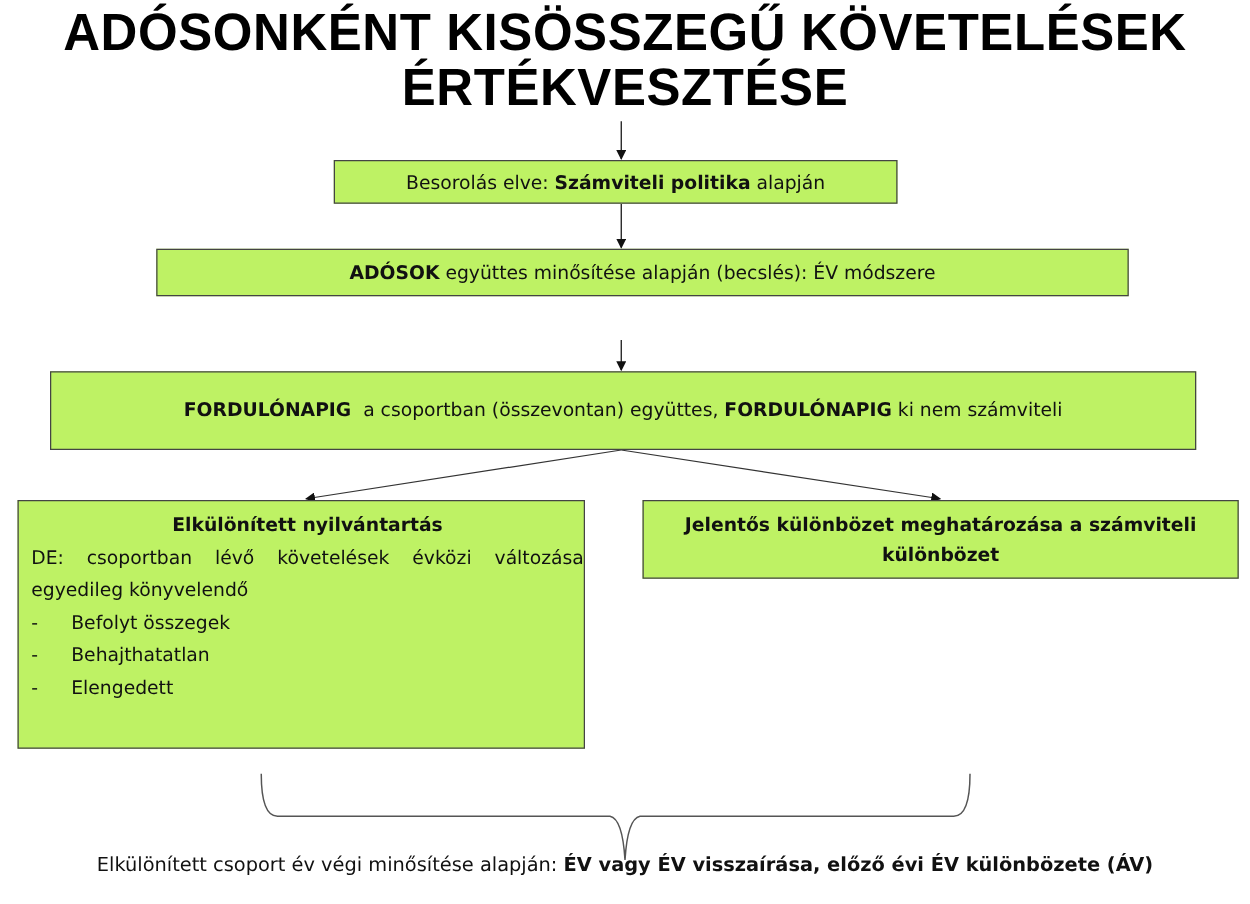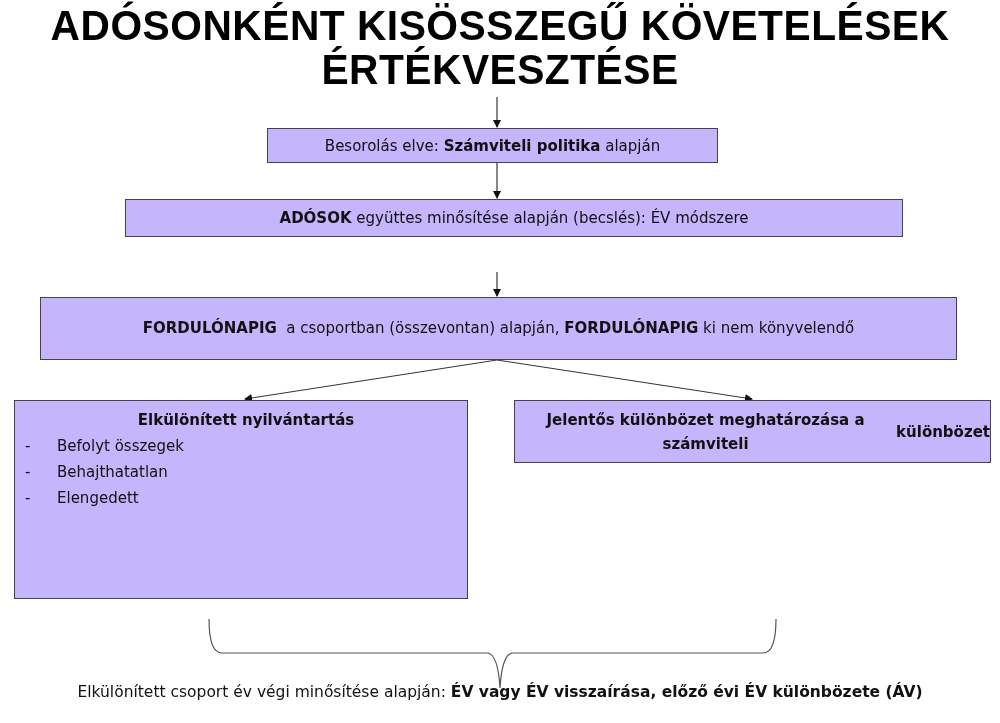--- a/index.html
+++ b/index.html
@@ -1,27 +1,27 @@
 <!DOCTYPE html>
 <html><head>
 <meta charset="utf-8">
 <style>
   html, body { margin:0; padding:0; background:#ffffff; }
   body { width:1000px; height:723px; position:relative; overflow:hidden; font-family:"Liberation Sans", sans-serif; color:#000; }
   .title { position:absolute; left:0; width:1000px; text-align:center; font-family:"Liberation Sans", sans-serif; font-weight:bold; font-size:42px; line-height:44px; letter-spacing:0.5px; transform:scaleX(0.97); }
   #t1 { top:4px; }
   #t2 { top:48px; }
-  .box { position:absolute; box-sizing:border-box; border:1.5px solid #444; background:#c4b5fd; font-family:"DejaVu Sans", sans-serif; font-size:15px; color:#111; }
+  .box { position:absolute; box-sizing:border-box; border:1.5px solid #444; background:#bef264; font-family:"DejaVu Sans", sans-serif; font-size:15px; color:#111; }
   .center { display:flex; align-items:center; justify-content:center; text-align:center; }
   b { font-weight:bold; }
   #b1 { left:267px; top:128px; width:451px; height:35px; }
   #b2 { left:108px; top:199px; width:778px; height:38px;margin-left:17px; }
   #b3 { left:40px; top:297px; width:917px; height:63px; flex-direction:column; line-height:23px; }
   #b4 { left:14px; top:400px; width:454px; height:199px; padding:6px 0 0 10px; line-height:26px; }
-  #b5 { left:514px; top:400px; width:477px; height:63px; flex-direction:row; line-height:24px; font-weight:bold; }
+  #b5 { left:514px; top:400px; width:477px; height:63px; flex-direction:column; line-height:24px; font-weight:bold; }
   #b4 .hd { text-align:center; font-weight:bold; }
   #b4 .bul { display:flex; }
   #b4 .dash { width:32px; }
   #b4 .ref { text-align:right; font-weight:bold; margin-top:4px; }
   svg.lines { position:absolute; left:0; top:0; }
   .bottom { position:absolute; left:0; width:1000px; top:683px; text-align:center; font-family:"DejaVu Sans", sans-serif; font-size:15.5px; color:#111; }
 </style>
 </head>
 <body>
 
@@ -49,26 +49,27 @@
 </div>
 
 <div class="box center" id="b2">
   <span>
     <b>ADÓSOK</b><span> együttes minősítése alapján (becslés): ÉV módszere</span>
   </span>
 </div>
 
 <div class="box center" id="b3">
   <div>
-    <b>FORDULÓNAPIG</b><span style="white-space:pre">  a csoportban (összevontan) alapján, </span><b>FORDULÓNAPIG</b><span> ki nem könyvelendő</span>
+    <b>FORDULÓNAPIG</b><span style="white-space:pre">  a csoportban (összevontan) együttes, </span><b>FORDULÓNAPIG</b><span> ki nem számviteli</span>
   </div>
 </div>
 
 <div class="box" id="b4">
   <div class="hd">Elkülönített nyilvántartás</div>
+  <div style="text-align:justify;">DE: csoportban lévő követelések évközi változása egyedileg könyvelendő</div>
   <div class="bul">
       <span class="dash">-</span>
       <span>Befolyt összegek</span>
     </div>
   <div class="bul">
       <span class="dash">-</span>
       <span>Behajthatatlan</span>
     </div>
   <div class="bul">
       <span class="dash">-</span>

